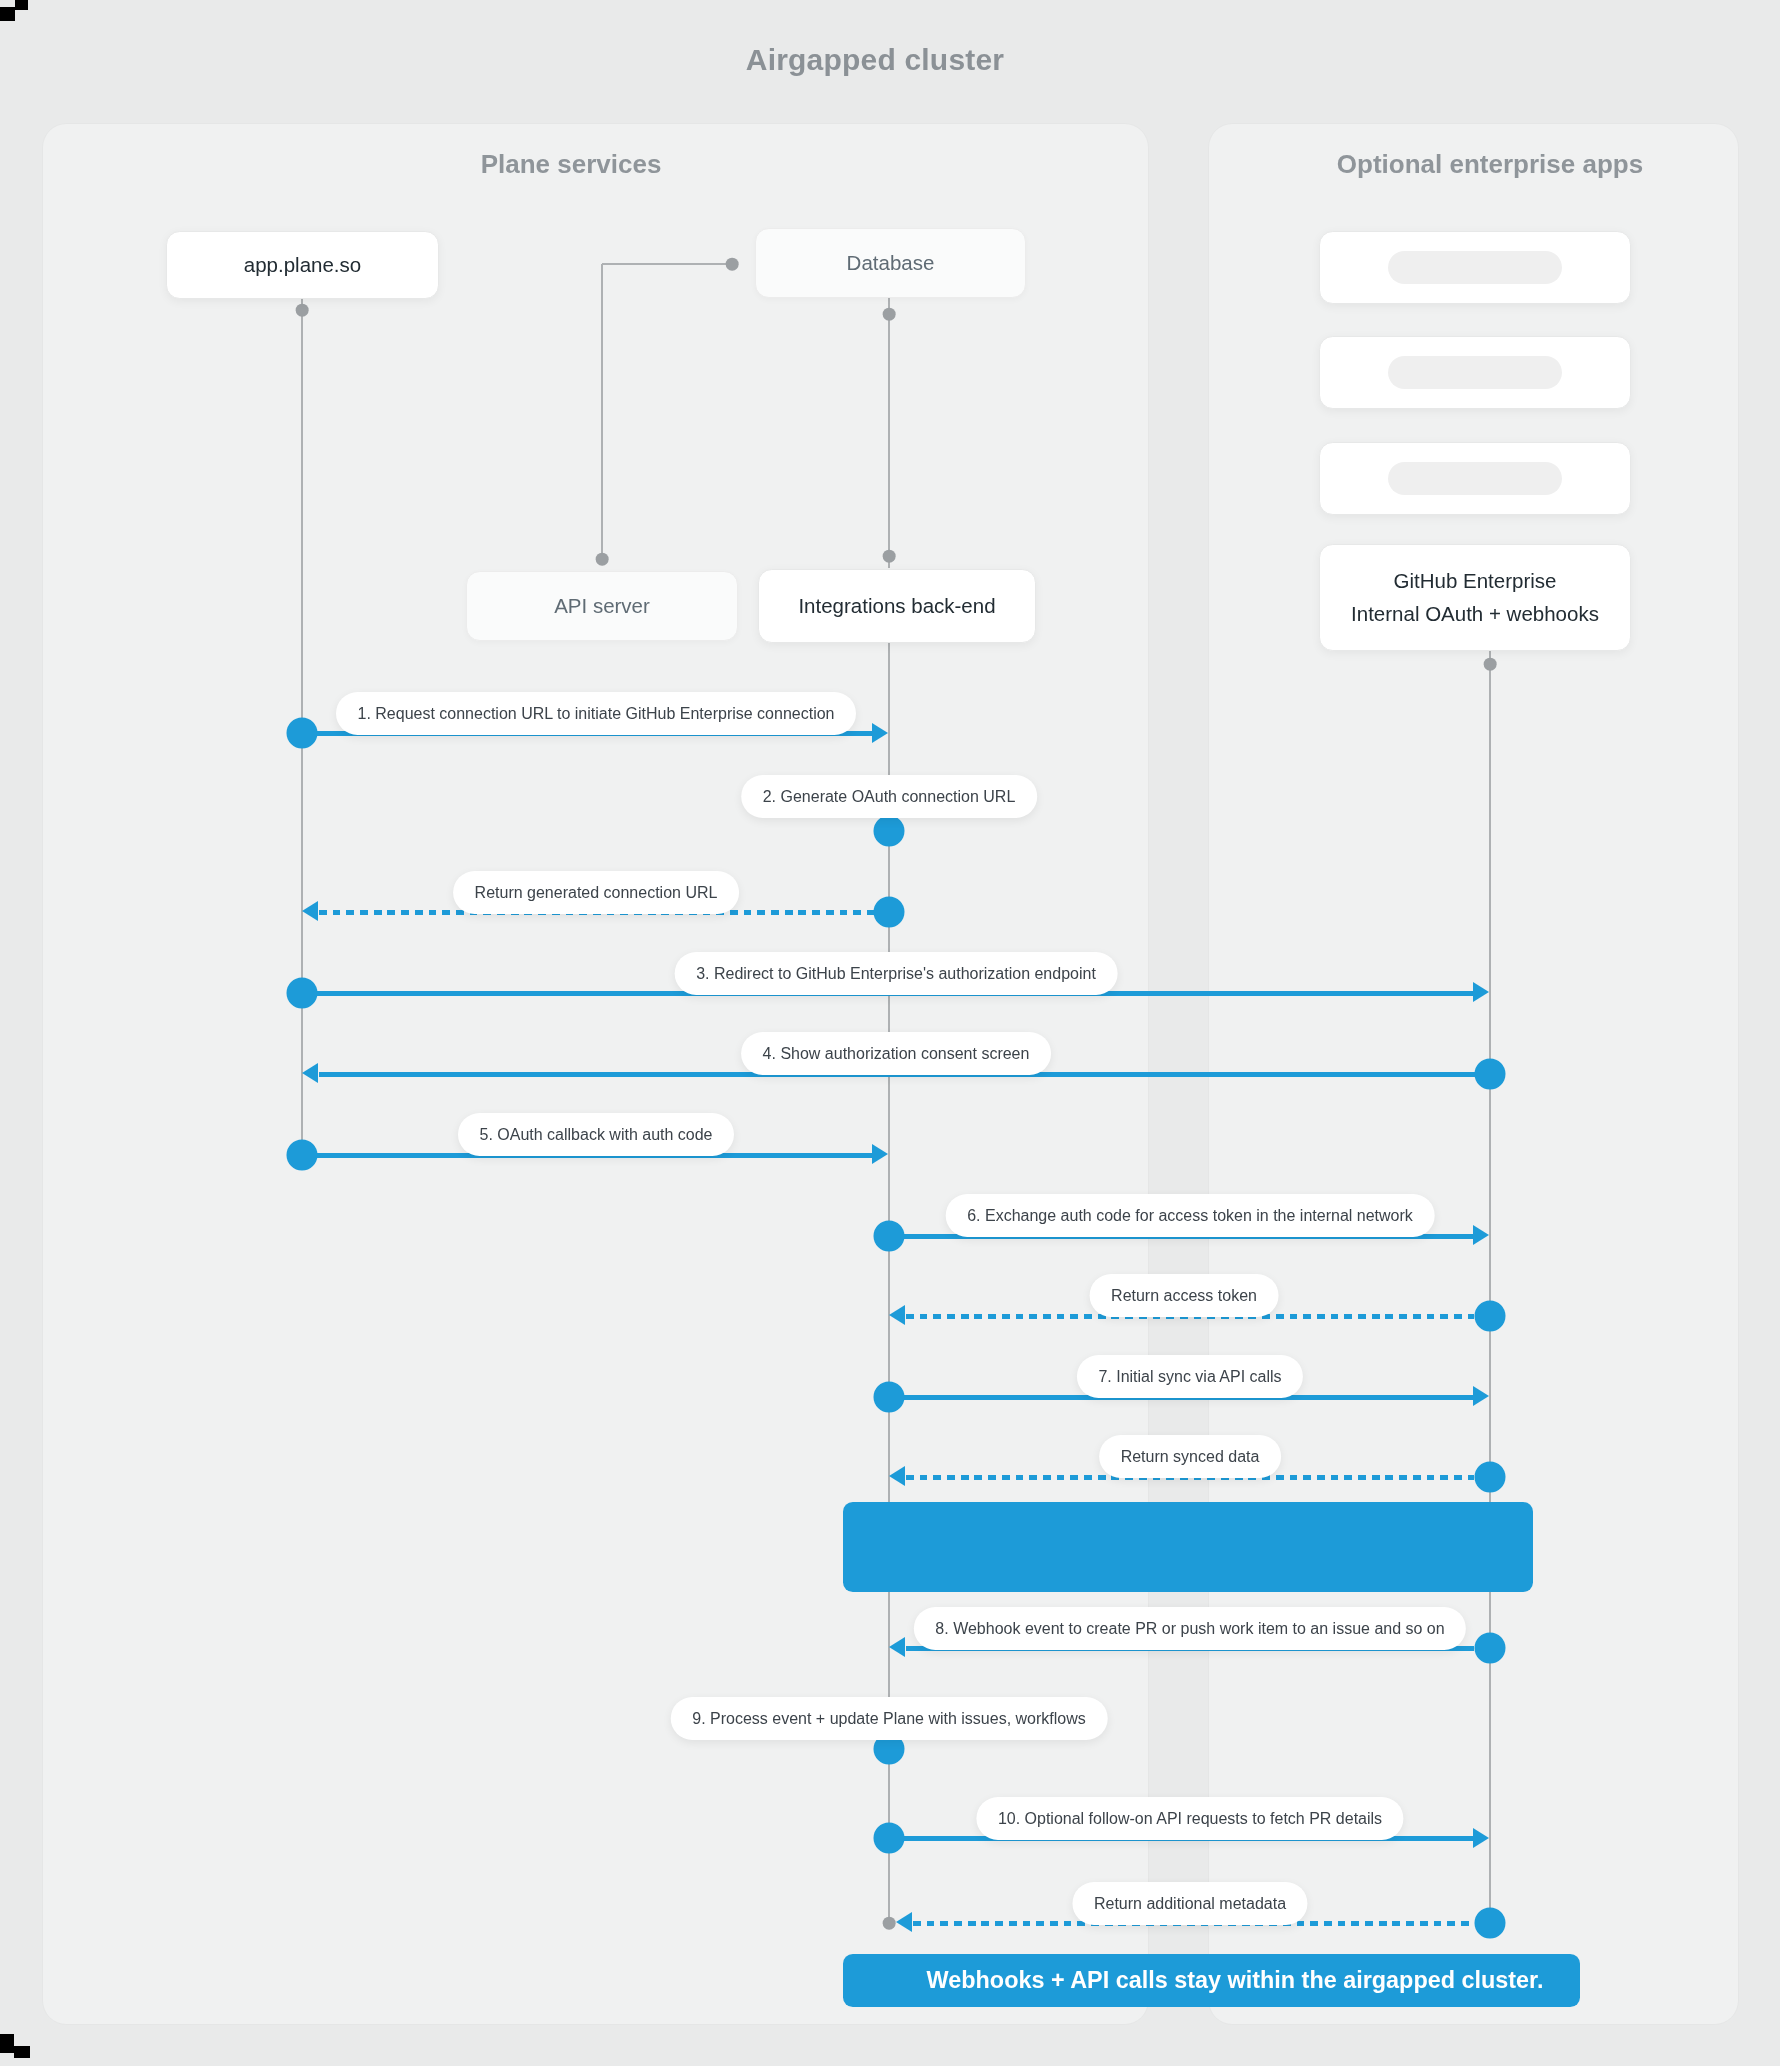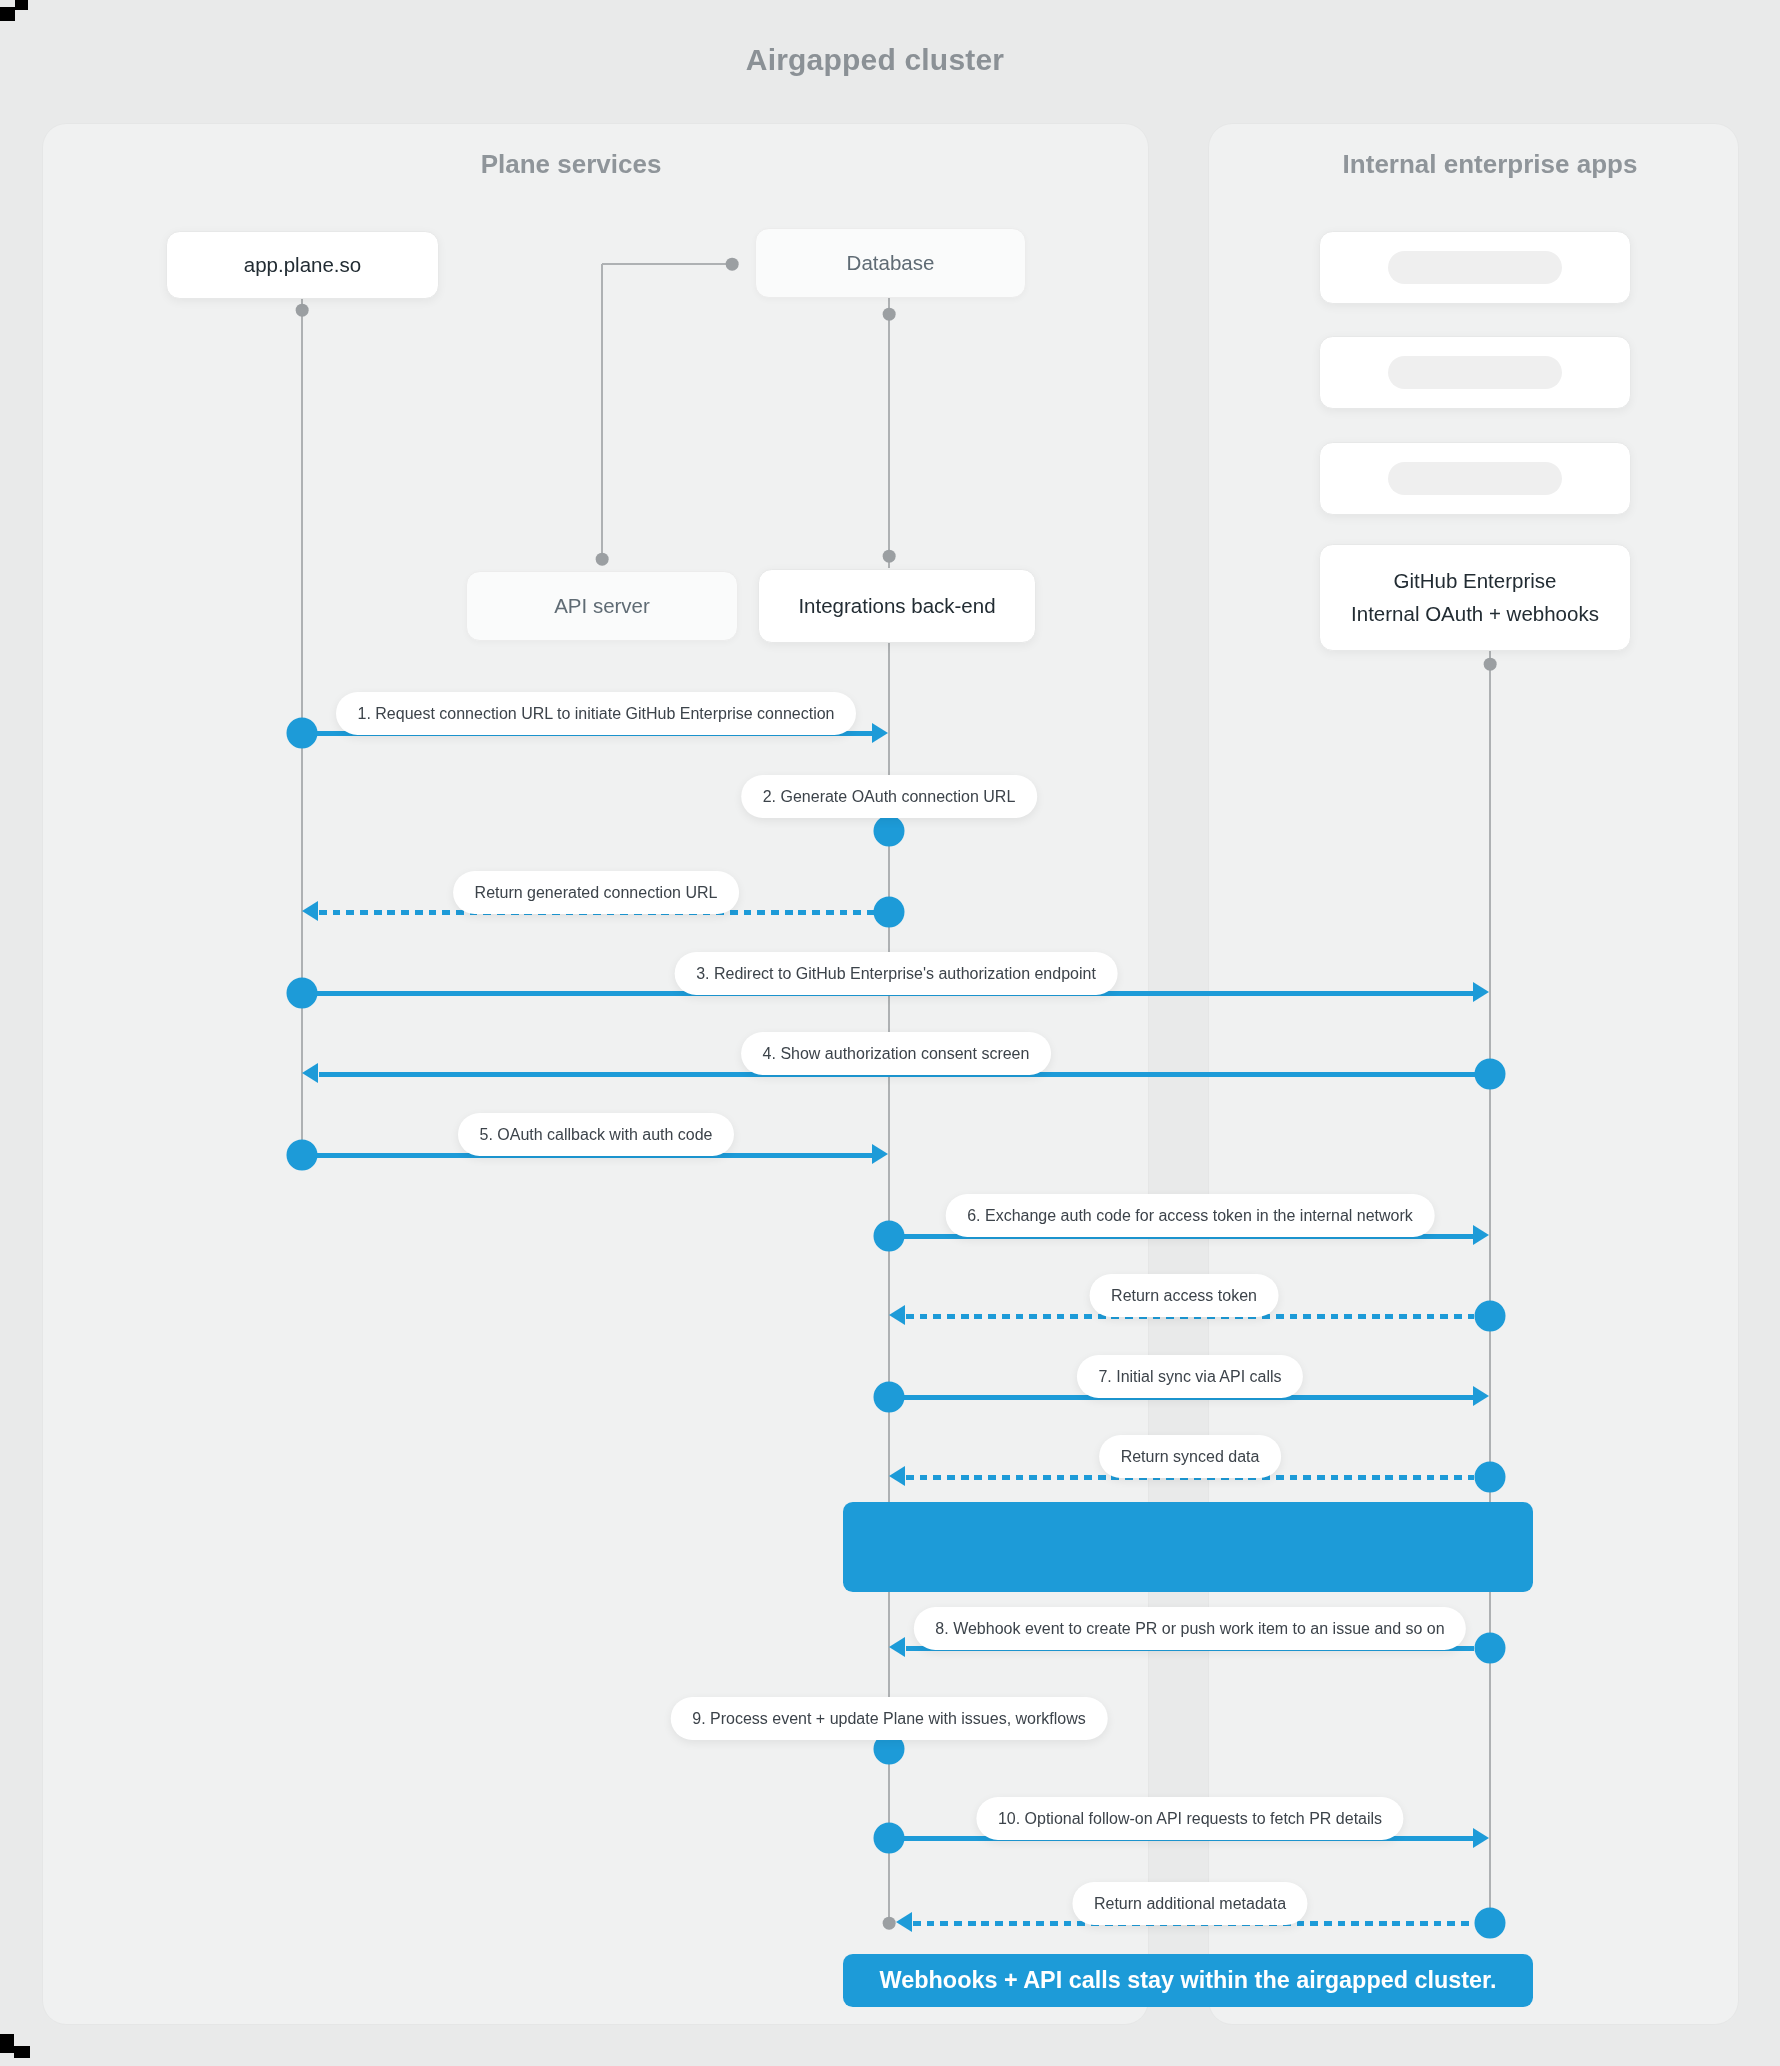--- a/index.html
+++ b/index.html
@@ -77,21 +77,21 @@
 <div class="artifact" style="left:14.6px;top:0;width:13.7px;height:9.8px;"></div>
 <div class="artifact" style="left:0;top:2034px;width:13.7px;height:18.5px;"></div>
 <div class="artifact" style="left:13.7px;top:2046px;width:16.6px;height:11.7px;"></div>
 
 <div class="diagram-title" style="left:875px;top:43px;">Airgapped cluster</div>
 
 <div class="panel" style="left:43px;top:124px;width:1105px;height:1900px;"></div>
 <div class="panel" style="left:1209px;top:124px;width:529px;height:1900px;"></div>
 
 <div class="panel-title" style="left:571px;top:149px;">Plane services</div>
-<div class="panel-title" style="left:1490px;top:149px;">Internal enterprise apps</div>
+<div class="panel-title" style="left:1490px;top:149px;">Optional enterprise apps</div>
 
 <div class="lifeline" style="left:301px;top:298px;height:856px;"></div>
 <div class="gray-dot" style="left:302px;top:310px;"></div>
 
 <div class="lifeline" style="left:601px;top:264px;height:300px;"></div>
 <div class="conn-h" style="left:602px;top:263px;width:130px;"></div>
 <div class="gray-dot" style="left:732px;top:264px;"></div>
 <div class="gray-dot" style="left:602px;top:559px;"></div>
 
 <div class="lifeline" style="left:888px;top:296px;height:272px;"></div>
@@ -194,16 +194,16 @@
 <div class="msg-pill" style="left:1190px;top:1797px;">10. Optional follow-on API requests to fetch PR details</div>
 <div class="blue-dot" style="left:889px;top:1838px;"></div>
 <div class="arrow-line" style="left:889px;top:1836px;width:584px;"></div>
 <div class="head-right" style="left:1473px;top:1828px;"></div>
 
 <div class="msg-pill" style="left:1190px;top:1882px;">Return additional metadata</div>
 <div class="blue-dot" style="left:1490px;top:1923px;"></div>
 <div class="arrow-dashed" style="left:913px;top:1921px;width:561px;"></div>
 <div class="head-left" style="left:896px;top:1912px;"></div>
 
-<div class="banner" style="left:843px;top:1954px;width:690px;height:53px;line-height:53px;">
+<div class="banner" style="left:843px;top:1954px;width:690px;height:53px;line-height:53px;padding-left:47px;">
   <span class="l1" style="line-height:53px;">Webhooks + API calls stay within the airgapped cluster.</span>
 </div>
 
 
 </body></html>

